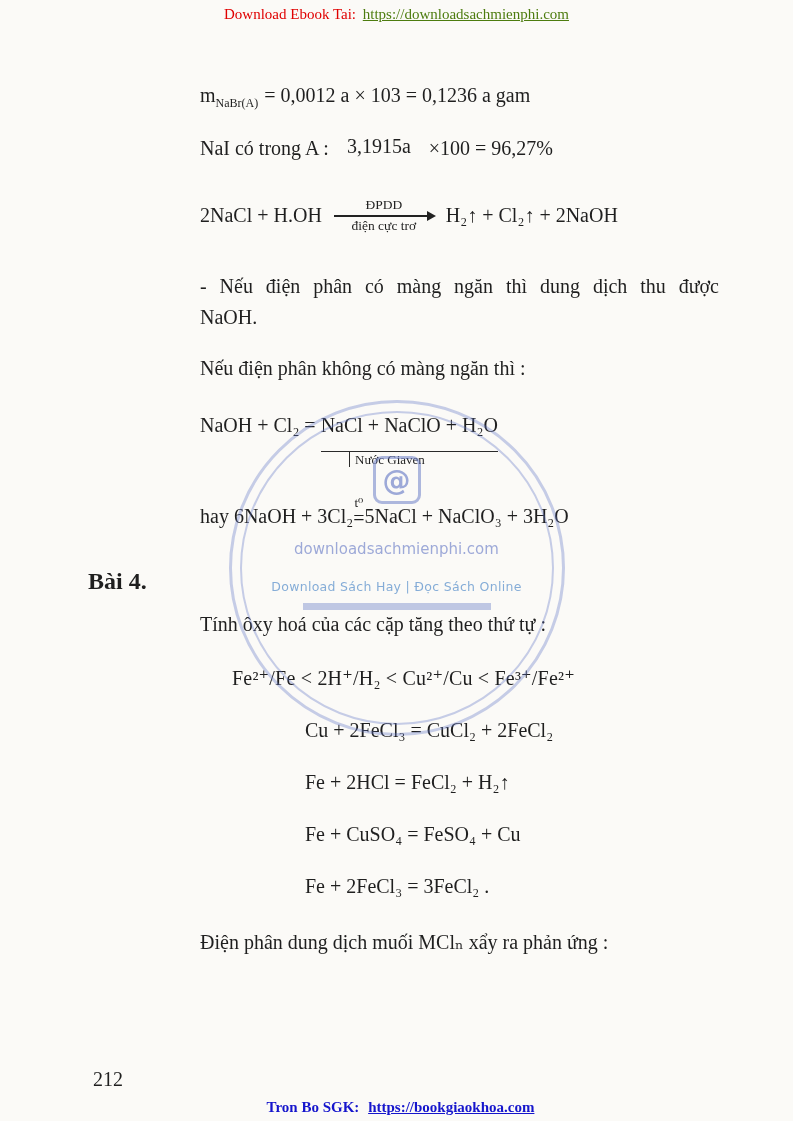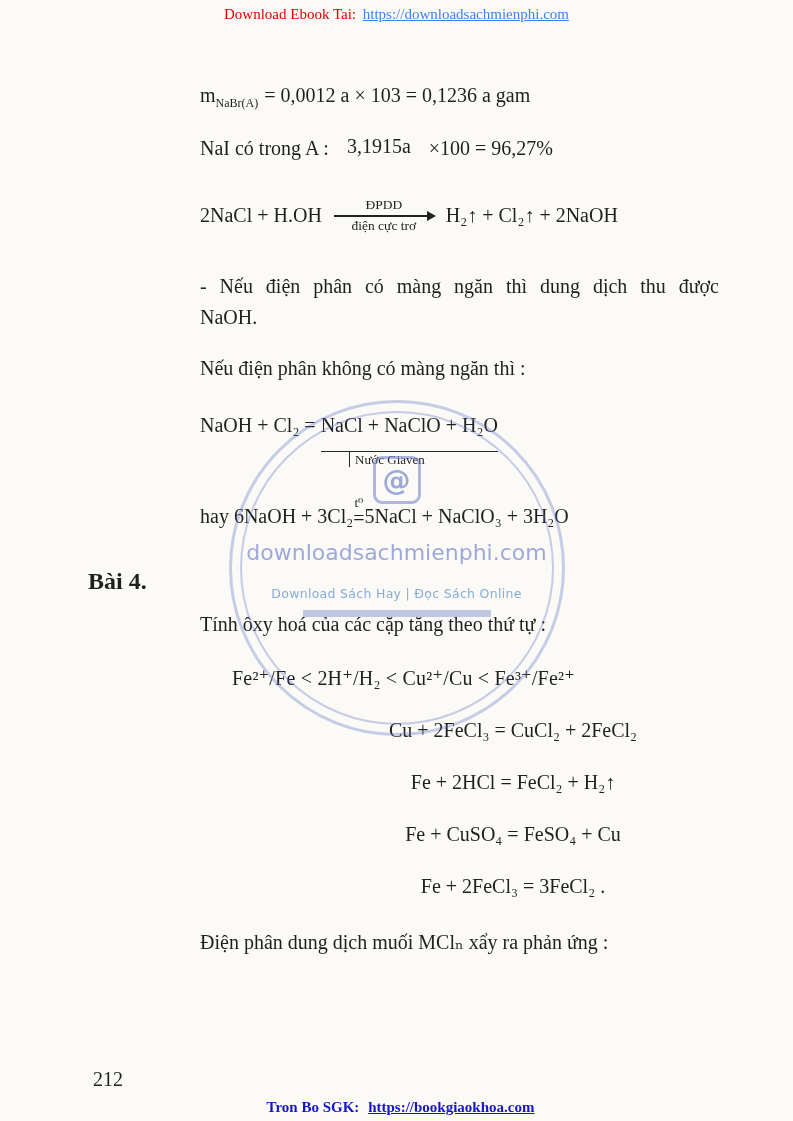--- a/index.html
+++ b/index.html
@@ -5,21 +5,21 @@
   * { margin:0; padding:0; box-sizing:border-box; }
   html,body { background:#d9d9d9; }
   .page {
     position:relative; width:793px; height:1121px; margin:0 auto;
     background:#fbfaf7; color:#1f1f1f; overflow:hidden;
     font-family:"Liberation Serif","DejaVu Serif",serif; font-size:20px;
   }
   
   .hdr { position:absolute; top:6px; left:0; width:100%; text-align:center; font-size:15px; }
   .hdr .pfx { color:#e00000; }
-  .hdr .url { color:#3b82f6; text-decoration:underline; margin-left:3px; cursor:pointer; }
+  .hdr .url { color:#4d7c0f; text-decoration:underline; margin-left:3px; cursor:pointer; }
   .ftr { position:absolute; bottom:5px; left:4px; width:100%; text-align:center; font-size:15px; font-weight:bold; }
   .ftr .pfx { color:#1515cc; }
   .ftr .url { color:#1515cc; text-decoration:underline; margin-left:5px; cursor:pointer; }
   .pgnum { position:absolute; left:93px; bottom:30px; font-size:20px; }
 
   
   .content { position:relative; padding:0 72px 0 200px; z-index:2; }
   .line { margin-top:0; }
 
   .mass-line { margin-top:84px; }
@@ -45,35 +45,35 @@
   .brace-label { position:absolute; left:16%; top:100%; font-size:13px; line-height:1;
     border-left:1.6px solid #2a2a2a; padding:2px 0 1px 5px; white-space:nowrap; }
 
   .hay { margin-top:44px; display:flex; align-items:flex-end; }
   .eq-stack { display:inline-flex; flex-direction:column; align-items:center; line-height:1; }
   .eq-stack .over { font-size:13px; margin-bottom:-1px; }
 
   .section-head { margin-top:40px; margin-left:-112px; font-weight:bold; font-size:24px; }
   .intro { margin-top:18px; }
   .series { margin-top:30px; margin-left:32px; letter-spacing:0.2px; }
-  .eqs { margin-left:105px;text-align:center; }
+  .eqs { margin-left:105px; }
   .eqs .eq { margin-top:29px; }
   .closing { margin-top:32px; }
 
   
   .wm { position:absolute; left:50%; top:568px; transform:translate(-50%,-50%);
         width:336px; height:336px; pointer-events:none; z-index:5;
         font-family:"DejaVu Sans","Liberation Sans",sans-serif; }
   .wm-ring-outer { position:absolute; inset:0; border:3px solid rgba(95,115,195,0.34); border-radius:50%; }
   .wm-ring-inner { position:absolute; inset:11px; border:2px solid rgba(95,115,195,0.34); border-radius:50%; }
   .wm-body { position:absolute; left:0; right:0; top:56px; display:flex; flex-direction:column; align-items:center; }
   .wm-at { width:48px; height:48px; border:3px solid rgba(95,115,195,0.5); border-radius:9px;
            display:flex; align-items:center; justify-content:center;
            font-size:28px; font-weight:bold; color:rgba(95,115,195,0.6); }
-  .wm-domain { margin-top:36px; font-size:22px; color:rgba(95,115,195,0.6); }
+  .wm-domain { margin-top:36px; font-size:15px; color:rgba(95,115,195,0.6); }
   .wm-tagline { margin-top:21px; font-size:12.5px; color:rgba(60,125,195,0.62); letter-spacing:0.3px; }
   .wm-bar { margin-top:9px; width:188px; height:7px; background:rgba(95,115,195,0.38); }
 </style>
 </head>
 <body>
 
 <div class="page">
 
   <div class="hdr">
     <span class="pfx">Download Ebook Tai:</span>

